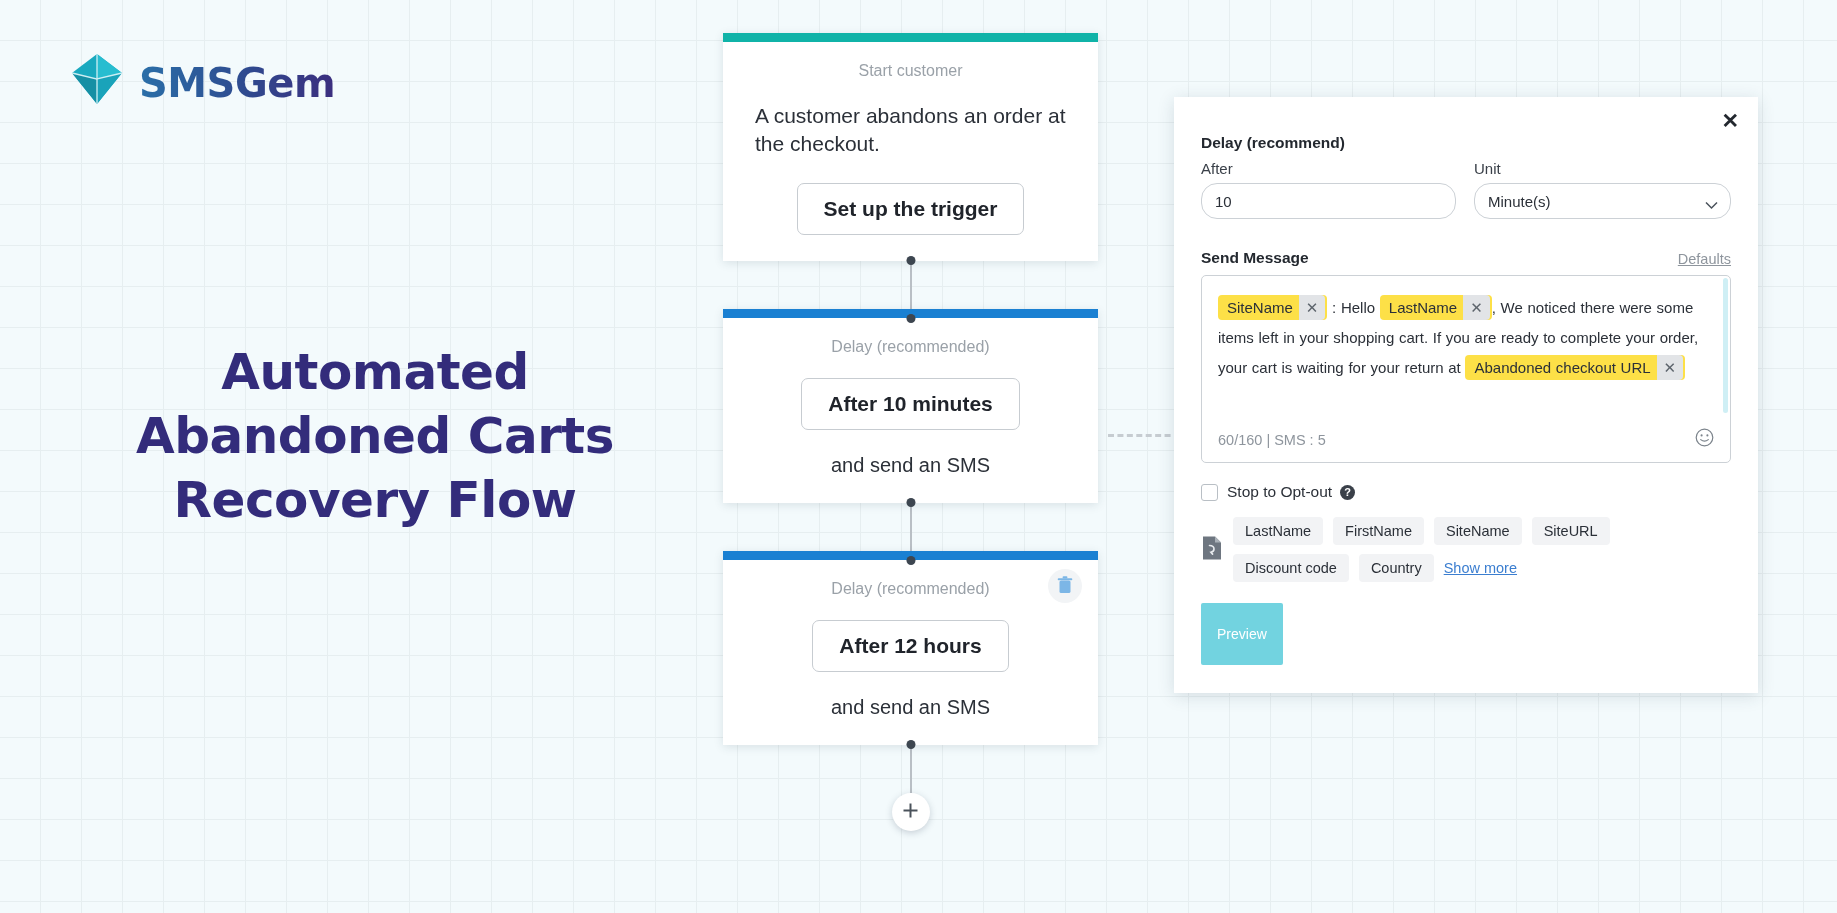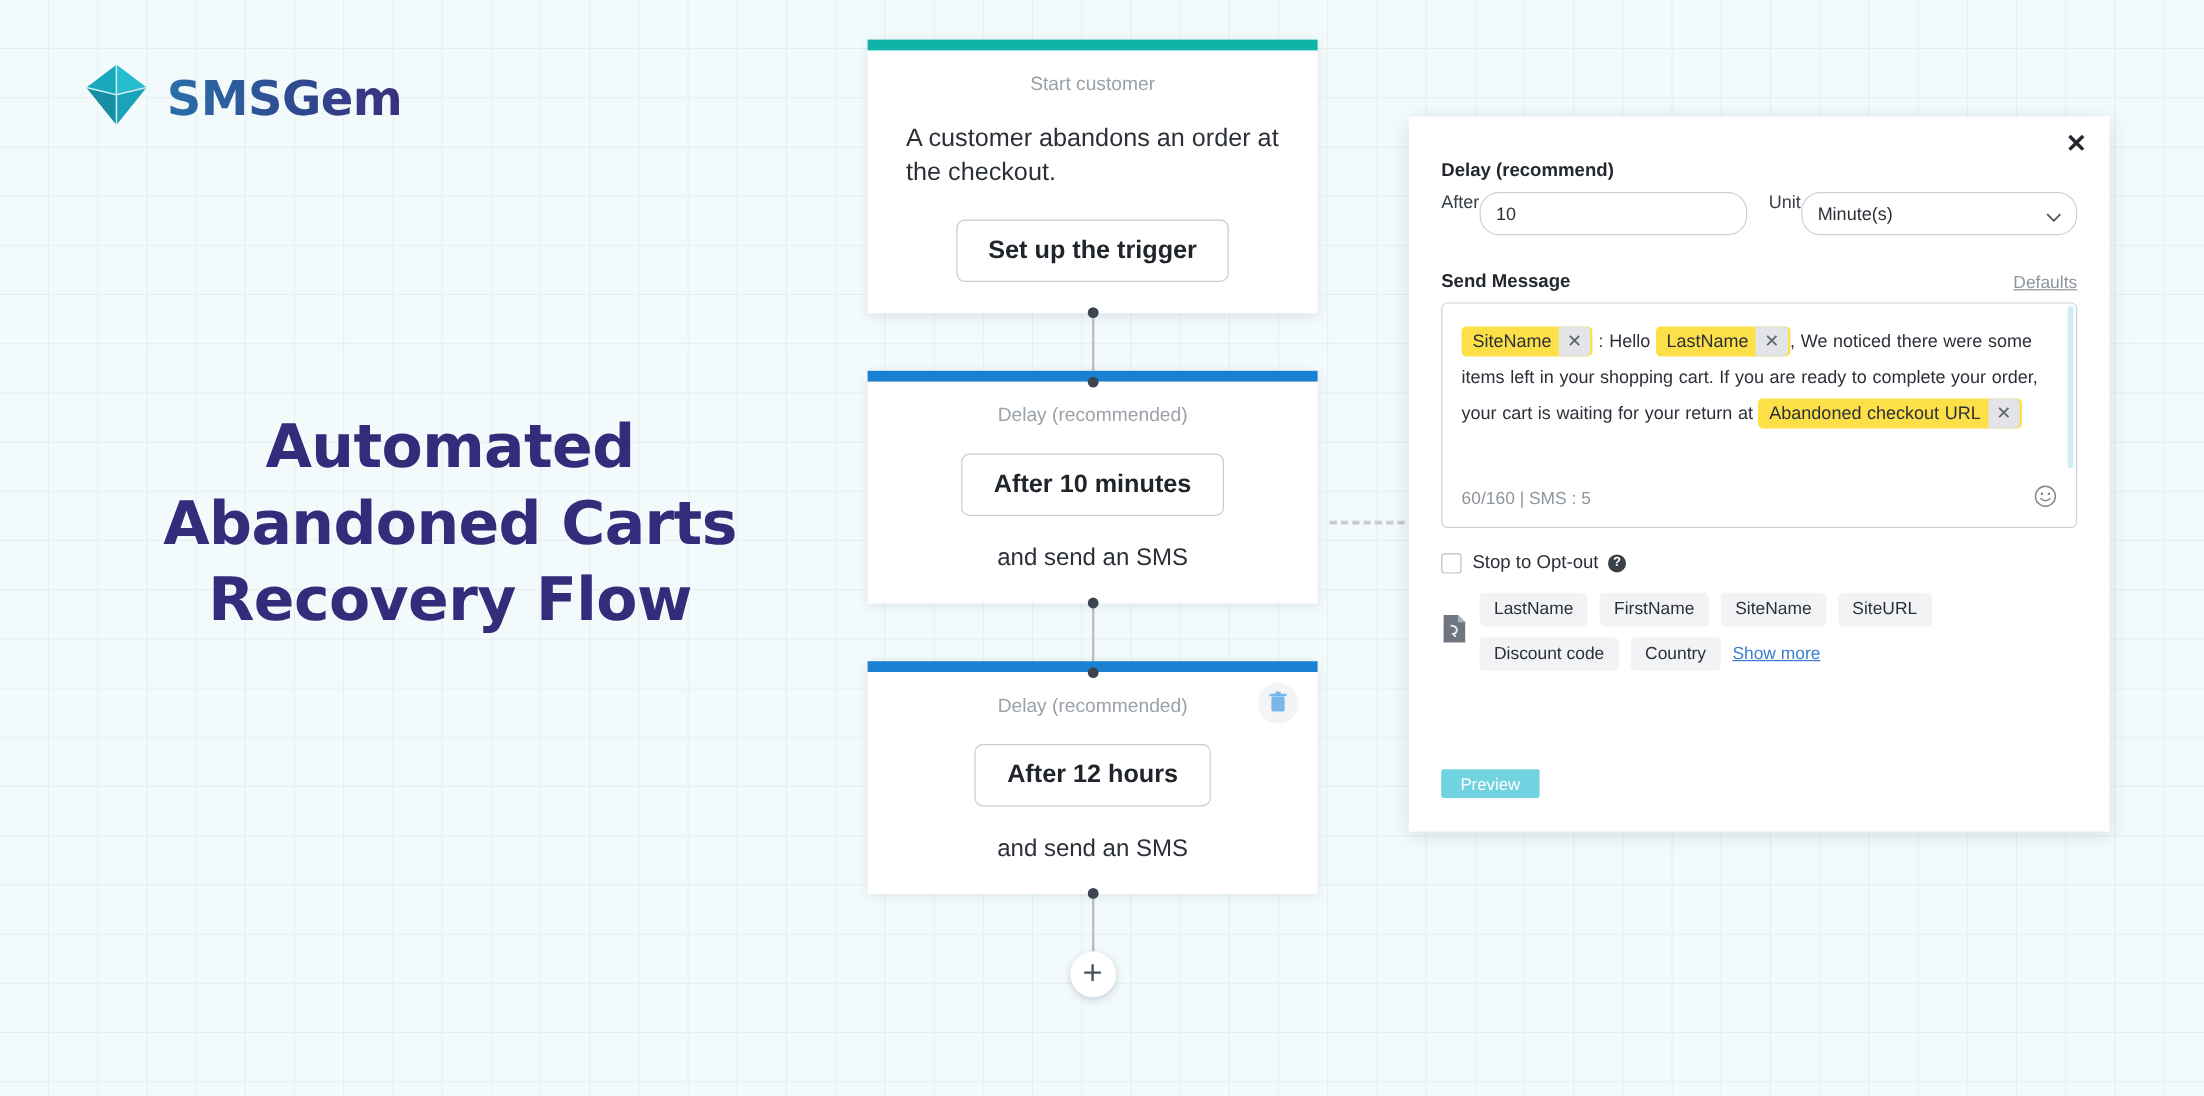--- a/index.html
+++ b/index.html
@@ -190,21 +190,21 @@
     font-size: 15.5px;
     font-weight: 700;
     color: #23282f;
     margin-top: 37px;
   }
   .field-row {
     display: flex;
     gap: 18px;
     margin-top: 8px;
   }
-  .field { display: flex; flex-direction: row; }
+  .field { display: flex; flex-direction: column; }
   .field.after { width: 257px; }
   .field.unit  { width: 259px; }
   .field-label {
     font-size: 15px;
     color: #3a4049;
     margin-bottom: 6px;
   }
   .txt-input, .sel-input {
     height: 36px;
     border: 1px solid #ccd1d6;
@@ -349,21 +349,21 @@
   }
 
   .preview-btn {
     position: absolute;
     left: 27px;
     bottom: 28px;
     background: #72d3e0;
     border: none;
     color: #fff;
     font-size: 14px;
-    padding: 4px 16px;
+    padding: 23px 16px;
     cursor: pointer;
     font-family: "Liberation Sans", sans-serif;
     border-radius: 2px;
   }
 </style>
 </head>
 <body>
 
 <div class="logo-wrap">
   <span>

